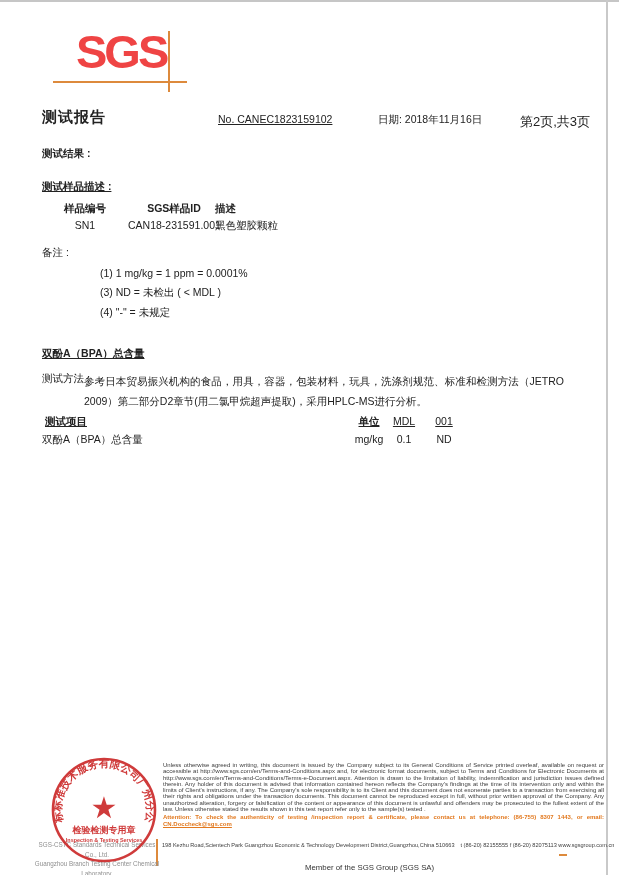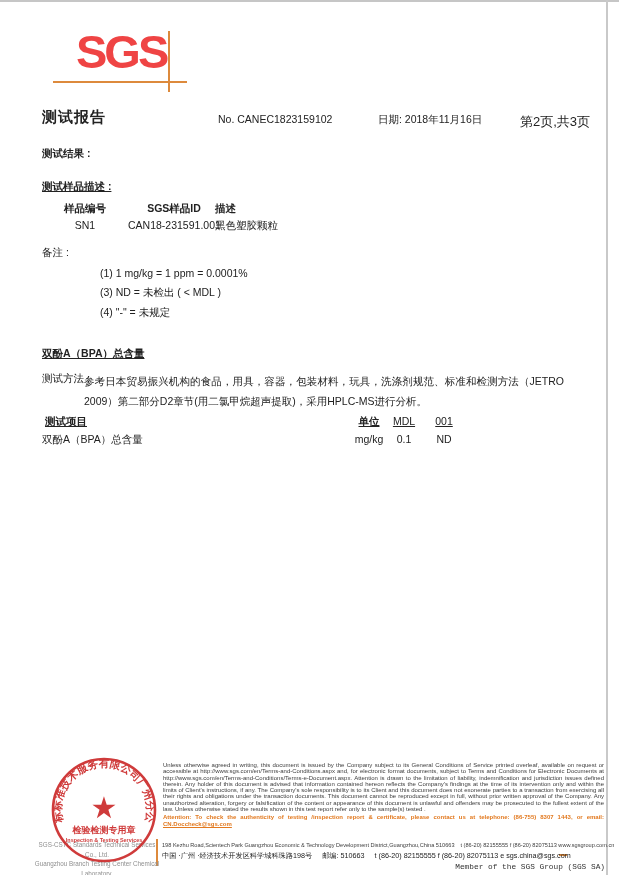--- a/index.html
+++ b/index.html
@@ -11,21 +11,21 @@
   .edge-top { position:absolute; left:0; top:0; width:619px; height:2px; background:#c6c6c6; }
   .edge-right { position:absolute; left:606px; top:0; width:2px; height:875px; background:#c9c9c9; }
 
   
   .logo-text { position:absolute; left:76px; top:28px; font-size:47px; font-weight:700;
     color:#ef4444; letter-spacing:-3px; line-height:1; }
   .logo-hline { position:absolute; left:53px; top:81px; width:134px; height:2px; background:#dd8a3c; }
   .logo-vline { position:absolute; left:168px; top:31px; width:2px; height:61px; background:#dd8a3c; }
 
   .report-title { position:absolute; left:42px; top:108px; font-size:15px; font-weight:700; letter-spacing:1px; }
-  .report-no { position:absolute; left:218px; top:113px; font-size:10.5px; }
+  .report-no { position:absolute; left:218px; top:113px; font-size:10.5px;text-decoration:underline; }
   .report-date { position:absolute; left:378px; top:113px; font-size:10.5px; }
   .report-page { position:absolute; left:520px; top:113px; font-size:13px; }
 
   .lbl { font-size:10.5px; }
   .bold { font-weight:700; }
   .uline { text-decoration:underline; }
   .results-label { position:absolute; left:42px; top:147px; }
   .sample-title { position:absolute; left:42px; top:180px; }
 
   .sample-table { position:absolute; left:0; top:202px; width:619px; font-size:10.5px; }
@@ -63,21 +63,21 @@
   .stamp { position:absolute; left:49px; top:755px; width:110px; height:110px; opacity:0.92; z-index:3; }
   .company-block { position:absolute; left:34px; top:840px; width:126px; text-align:center;
     font-size:6.3px; line-height:9.5px; color:#8f8f8f; z-index:1; }
 
   .addr-vline { position:absolute; left:156px; top:839px; width:2px; height:27px; background:#dd8a3c; }
   .addr-dash { position:absolute; left:559px; top:854px; width:8px; height:2px; background:#dd8a3c; }
   .addr-row1 { position:absolute; left:162px; top:842px; width:440px; font-size:5.6px; color:#3d3d3d; white-space:nowrap; }
   .addr-row1 span { margin-right:6px; }
   .addr-row2 { position:absolute; left:162px; top:851px; width:440px; font-size:7.2px; color:#222; white-space:nowrap; }
   .addr-row2 span { margin-right:10px; }
-  .member { position:absolute; left:305px; top:863px; width:300px; text-align:right; font-size:7.8px; color:#333;font-family:Liberation Mono, monospace; }
+  .member { position:absolute; left:305px; top:863px; width:300px; text-align:left; font-size:7.8px; color:#333; }
 </style>
 </head>
 <body>
 
 <div class="page">
   <div class="edge-top"></div>
   <div class="edge-right"></div>
 
   <div class="logo-text">SGS</div>
   <div class="logo-hline"></div>
@@ -139,17 +139,14 @@
   <div class="company-block">
     <div>SGS-CSTC Standards Technical Services Co., Ltd.</div>
     <div>Guangzhou Branch Testing Center Chemical Laboratory.</div>
   </div>
 
   <div class="addr-vline"></div>
   <div class="addr-dash"></div>
   <div class="addr-row1">
     <span>198 Kezhu Road,Scientech Park Guangzhou Economic &amp; Technology Development District,Guangzhou,China 510663</span><span>t (86-20) 82155555    f (86-20) 82075113    www.sgsgroup.com.cn</span>
   </div>
-  <div class="addr-row2">
-    <span>中国 ·广州 ·经济技术开发区科学城科珠路198号</span><span>邮编: 510663</span><span>t (86-20) 82155555    f (86-20) 82075113    e  sgs.china@sgs.com</span>
-  </div>
   <div class="member">Member of the SGS Group (SGS SA)</div>
 </div>
 
 </body></html>

